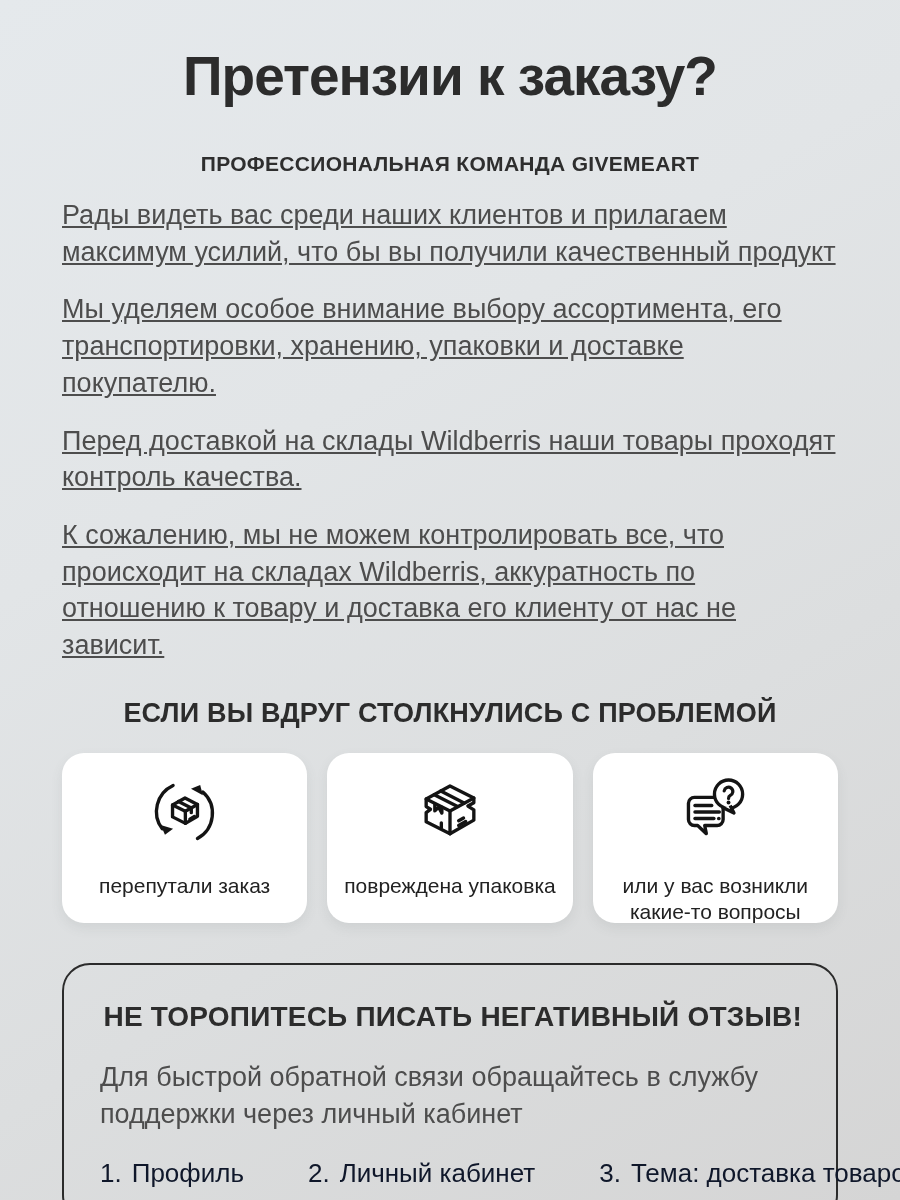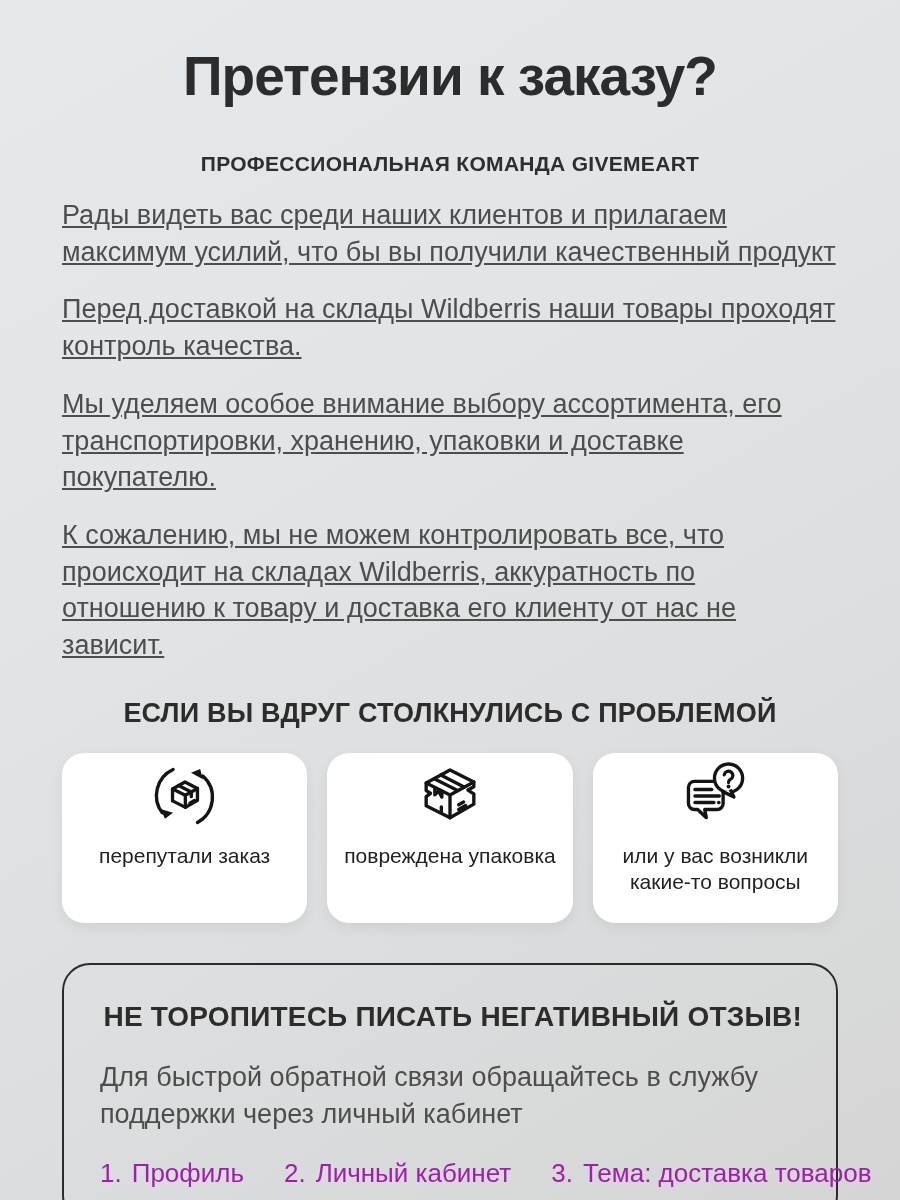--- a/index.html
+++ b/index.html
@@ -27,22 +27,23 @@
   }
   .section-heading{
     margin:34px 0 0 0;
     font-size:27px;font-weight:700;letter-spacing:.2px;
     text-align:center;color:#2c2c2c;
   }
   .cards{display:flex;gap:20px;margin-top:24px;}
   .card{
     flex:1;height:170px;background:#ffffff;border-radius:22px;
     display:flex;flex-direction:column;align-items:center;
-    padding-top:4px;box-sizing:border-box;
+    padding-top:20px;box-sizing:border-box;
     box-shadow:0 5px 12px rgba(90,95,100,.10);
+    gap:14px;
   }
   .card .icon{width:78px;height:78px;flex:0 0 auto;}
   .card .icon svg{width:78px;height:78px;display:block;}
   .card-label{
     margin-top:8px;padding:0 5px;
     font-size:21px;line-height:1.22;color:#222;
     text-align:center;
   }
   .advice-box{
     margin-top:40px;
@@ -53,38 +54,38 @@
   .advice-heading{
     margin:0;
     font-size:28px;font-weight:700;letter-spacing:.2px;
     text-align:right;color:#2c2c2c;
   }
   .advice-text{
     margin:26px 0 0 2px;
     font-size:27px;line-height:1.36;color:#4d4d4d;
   }
   .steps{
-    display:flex;gap:40px;margin:26px 0 0 2px;
-    font-size:26px;color:#a21caf;white-space:nowrap;
+    display:flex;gap:64px;margin:26px 0 0 2px;
+    font-size:26px;color:#0f172a;white-space:nowrap;
   }
   .step .num{margin-right:10px;}
   .iconstroke{stroke:#141414;stroke-width:3.1;fill:none;stroke-linecap:round;stroke-linejoin:round;}
 </style>
 </head>
 <body>
 
 <div class="page">
 
   <h1 class="title">Претензии к заказу?</h1>
 
   <h2 class="subtitle">ПРОФЕССИОНАЛЬНАЯ КОМАНДА GIVEMEART</h2>
 
   <p class="para">Рады видеть вас среди наших клиентов и прилагаем максимум усилий, что бы вы получили качественный продукт</p>
+  <p class="para">Мы уделяем особое внимание выбору ассортимента, его транспортировки, хранению, упаковки и доставке покупателю.</p>
   <p class="para">Перед доставкой на склады Wildberris наши товары проходят контроль качества.</p>
-  <p class="para">Мы уделяем особое внимание выбору ассортимента, его транспортировки, хранению, упаковки и доставке покупателю.</p>
   <p class="para">К сожалению, мы не можем контролировать все, что происходит на складах Wildberris, аккуратность по отношению к товару и доставка его клиенту от нас не зависит.</p>
 
   <h3 class="section-heading">ЕСЛИ ВЫ ВДРУГ СТОЛКНУЛИСЬ С ПРОБЛЕМОЙ</h3>
 
   <div class="cards">
 
     <div class="card">
       <span class="icon">
         <svg viewBox="0 0 72 72">
           <g class="iconstroke">

